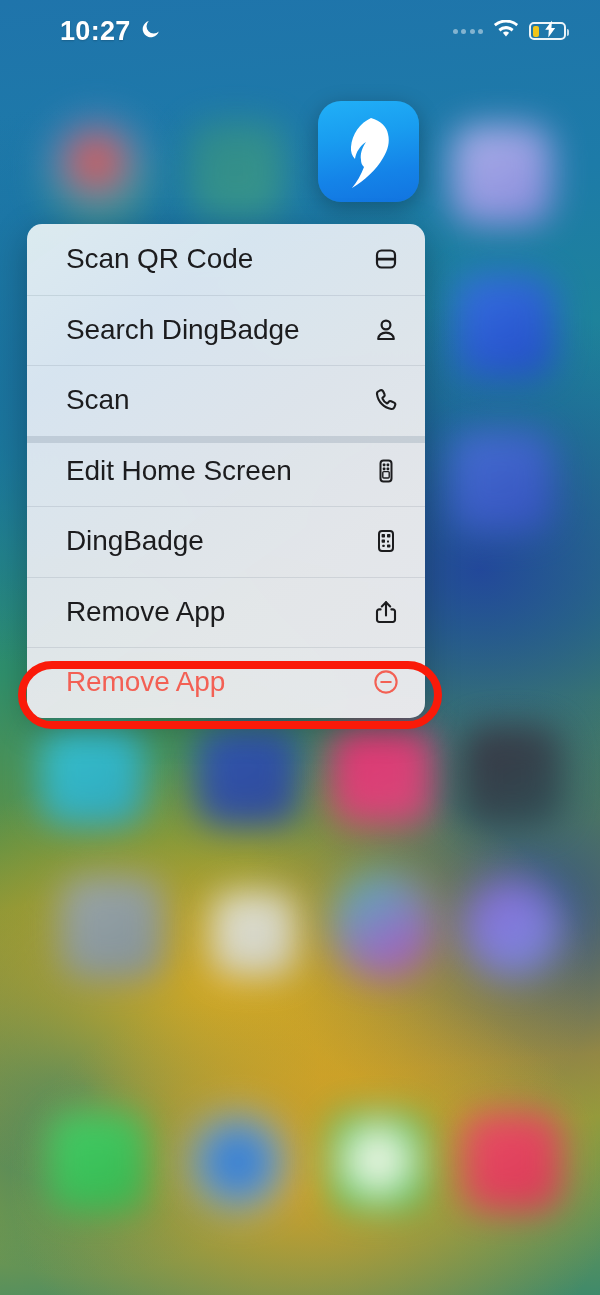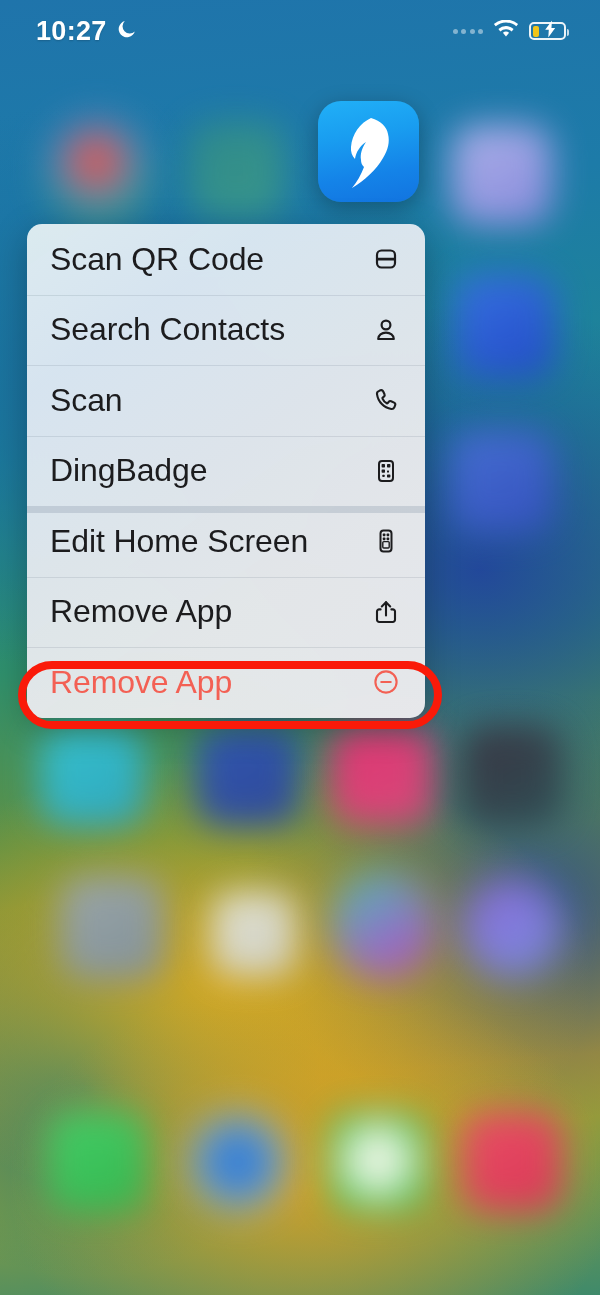--- a/index.html
+++ b/index.html
@@ -52,20 +52,21 @@
     justify-content: space-between;
     padding: 0 34px 0 36px;
     box-sizing: border-box;
     z-index: 30;
     color: #ffffff;
   }
   .status-left {
     display: flex;
     align-items: center;
     gap: 9px;
+    margin-left: 24px;
   }
   .clock {
     font-size: 27px;
     font-weight: bold;
     letter-spacing: 0.3px;
     text-shadow: 0 1px 2px rgba(0,0,0,0.18);
   }
   .moon-icon { display:block; }
   .status-right {
     display: flex;
@@ -162,24 +163,25 @@
     position: absolute;
     left: 0; right: 0; top: 0;
     height: 1px;
     background: rgba(60,70,90,0.12);
   }
   .menu-row.group-start:before {
     height: 7px;
     background: rgba(130,145,160,0.28);
   }
   .menu-label {
-    font-size: 32px;
+    font-size: 28px;
     color: #1c1c1e;
     letter-spacing: -0.1px;
     white-space: nowrap;
+    margin-left: 16px;
   }
   .menu-row.destructive .menu-label { color: #f36054; text-align: right; }
   .menu-icon {
     width: 30px;
     height: 30px;
     display: flex;
     align-items: center;
     justify-content: center;
     flex: 0 0 auto;
   }
@@ -271,67 +273,67 @@
       <span class="menu-label">Scan QR Code</span>
       <span class="menu-icon">
         <svg width="26" height="26" viewBox="0 0 26 26">
           <rect x="4" y="4.5" width="18" height="17" rx="4.5" fill="none" stroke="#1c1c1e" stroke-width="2.2"></rect>
           <rect x="3" y="11.8" width="20" height="2.6" rx="1.3" fill="#1c1c1e"></rect>
         </svg>
       </span>
     </div>
 
     <div class="menu-row">
-      <span class="menu-label">Search Contacts</span>
+      <span class="menu-label">Search DingBadge</span>
       <span class="menu-icon">
         <svg width="26" height="26" viewBox="0 0 26 26">
           <circle cx="13" cy="8" r="4.4" fill="none" stroke="#1c1c1e" stroke-width="2.2"></circle>
           <path d="M5.2 22c0-3.9 3.5-6.4 7.8-6.4s7.8 2.5 7.8 6.4z" fill="none" stroke="#1c1c1e" stroke-width="2.2" stroke-linejoin="round"></path>
         </svg>
       </span>
     </div>
 
     <div class="menu-row">
       <span class="menu-label">Scan</span>
       <span class="menu-icon">
         <svg width="26" height="26" viewBox="0 0 26 26">
           <path d="M7.4 3.3c1.2-.5 2.2 0 2.7 1l1.4 3c.4.9.2 1.8-.6 2.4l-1.2.9c-.3.3-.4.6-.2 1 .8 2 2.3 3.6 4.3 4.6.4.2.8.1 1-.2l.9-1.2c.6-.8 1.5-1 2.4-.6l3 1.4c1 .5 1.5 1.5 1 2.7l-.8 2c-.5 1.2-1.6 1.9-3 1.7C11 20.9 5.1 15 4 7.1c-.2-1.4.5-2.5 1.7-3z" fill="none" stroke="#1c1c1e" stroke-width="2.1" stroke-linejoin="round"></path>
+        </svg>
+      </span>
+    </div>
+
+    <div class="menu-row group-start">
+      <span class="menu-label">Edit Home Screen</span>
+      <span class="menu-icon">
+        <svg width="26" height="26" viewBox="0 0 26 26">
+          <rect x="7.5" y="2.6" width="11" height="20.8" rx="3" fill="none" stroke="#1c1c1e" stroke-width="2"></rect>
+          <rect x="9.8" y="5.6" width="2.6" height="2.6" rx="0.6" fill="#1c1c1e"></rect>
+          <rect x="13.6" y="5.6" width="2.6" height="2.6" rx="0.6" fill="#1c1c1e"></rect>
+          <rect x="9.8" y="9.6" width="2.6" height="2.6" rx="0.6" fill="#1c1c1e"></rect>
+          <rect x="13.6" y="9.6" width="2.6" height="2.6" rx="0.6" fill="#1c1c1e"></rect>
+          <rect x="9.8" y="13.6" width="6.4" height="6.4" rx="1" fill="none" stroke="#1c1c1e" stroke-width="1.4"></rect>
         </svg>
       </span>
     </div>
 
     <div class="menu-row">
       <span class="menu-label">DingBadge</span>
       <span class="menu-icon">
         <svg width="26" height="26" viewBox="0 0 26 26">
           <rect x="6" y="3" width="14" height="20" rx="3" fill="none" stroke="#1c1c1e" stroke-width="2"></rect>
           <rect x="8.6" y="6" width="3.4" height="3.4" rx="0.7" fill="#1c1c1e"></rect>
           <rect x="14" y="6" width="3.4" height="3.4" rx="0.7" fill="#1c1c1e"></rect>
           <rect x="8.6" y="11.4" width="3.4" height="3.4" rx="0.7" fill="#1c1c1e"></rect>
           <rect x="14" y="12.6" width="2" height="2" rx="0.5" fill="#1c1c1e"></rect>
           <rect x="9.4" y="16.8" width="2.2" height="2.2" rx="0.5" fill="#1c1c1e"></rect>
           <rect x="14" y="16.4" width="3.4" height="3" rx="0.7" fill="#1c1c1e"></rect>
         </svg>
       </span>
     </div>
 
-    <div class="menu-row group-start">
-      <span class="menu-label">Edit Home Screen</span>
-      <span class="menu-icon">
-        <svg width="26" height="26" viewBox="0 0 26 26">
-          <rect x="7.5" y="2.6" width="11" height="20.8" rx="3" fill="none" stroke="#1c1c1e" stroke-width="2"></rect>
-          <rect x="9.8" y="5.6" width="2.6" height="2.6" rx="0.6" fill="#1c1c1e"></rect>
-          <rect x="13.6" y="5.6" width="2.6" height="2.6" rx="0.6" fill="#1c1c1e"></rect>
-          <rect x="9.8" y="9.6" width="2.6" height="2.6" rx="0.6" fill="#1c1c1e"></rect>
-          <rect x="13.6" y="9.6" width="2.6" height="2.6" rx="0.6" fill="#1c1c1e"></rect>
-          <rect x="9.8" y="13.6" width="6.4" height="6.4" rx="1" fill="none" stroke="#1c1c1e" stroke-width="1.4"></rect>
-        </svg>
-      </span>
-    </div>
-
     <div class="menu-row">
       <span class="menu-label">Remove App</span>
       <span class="menu-icon">
         <svg width="26" height="26" viewBox="0 0 26 26">
           <path d="M7.6 10.4H6.2A2.2 2.2 0 0 0 4 12.6v8.2A2.2 2.2 0 0 0 6.2 23h13.6a2.2 2.2 0 0 0 2.2-2.2v-8.2a2.2 2.2 0 0 0-2.2-2.2h-1.4" fill="none" stroke="#1c1c1e" stroke-width="2.1" stroke-linecap="round"></path>
           <path d="M13 16.4V3.4" fill="none" stroke="#1c1c1e" stroke-width="2.1" stroke-linecap="round"></path>
           <path d="M8.8 7.4L13 3.2l4.2 4.2" fill="none" stroke="#1c1c1e" stroke-width="2.1" stroke-linecap="round" stroke-linejoin="round"></path>
         </svg>
       </span>
     </div>

